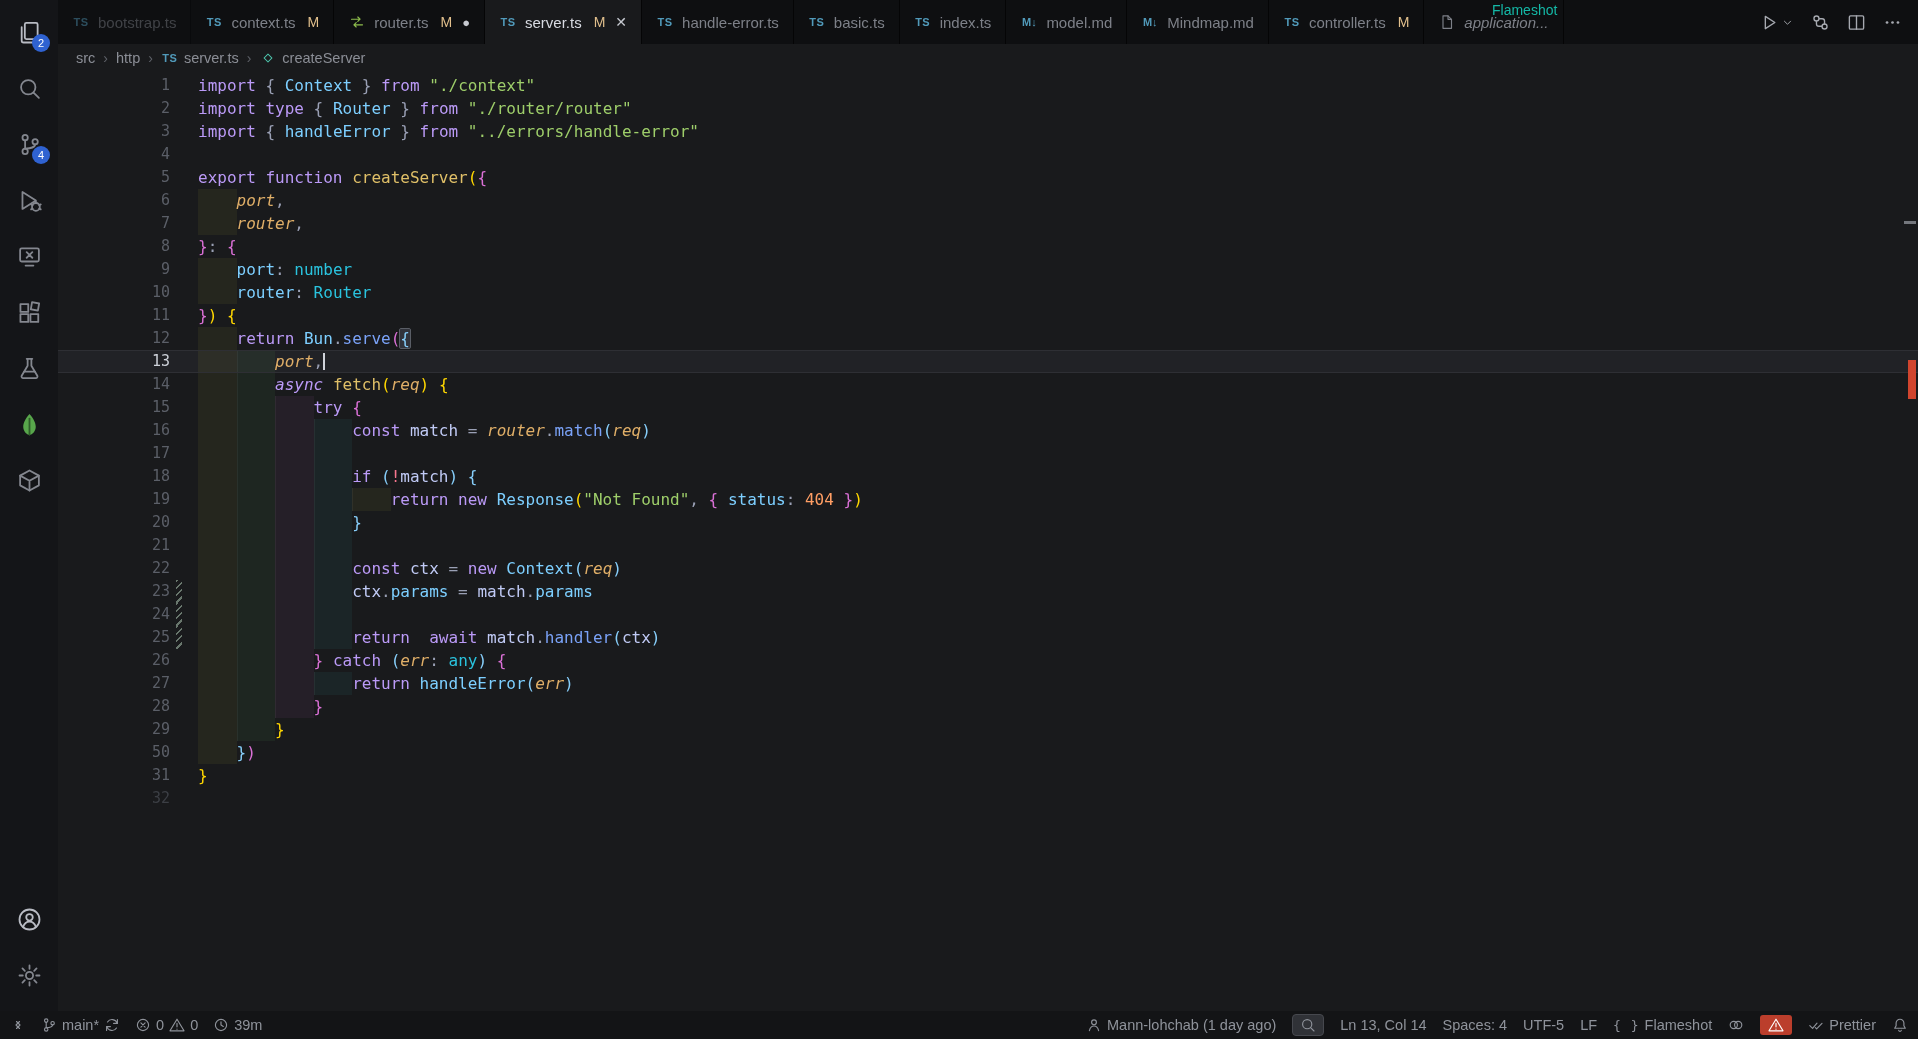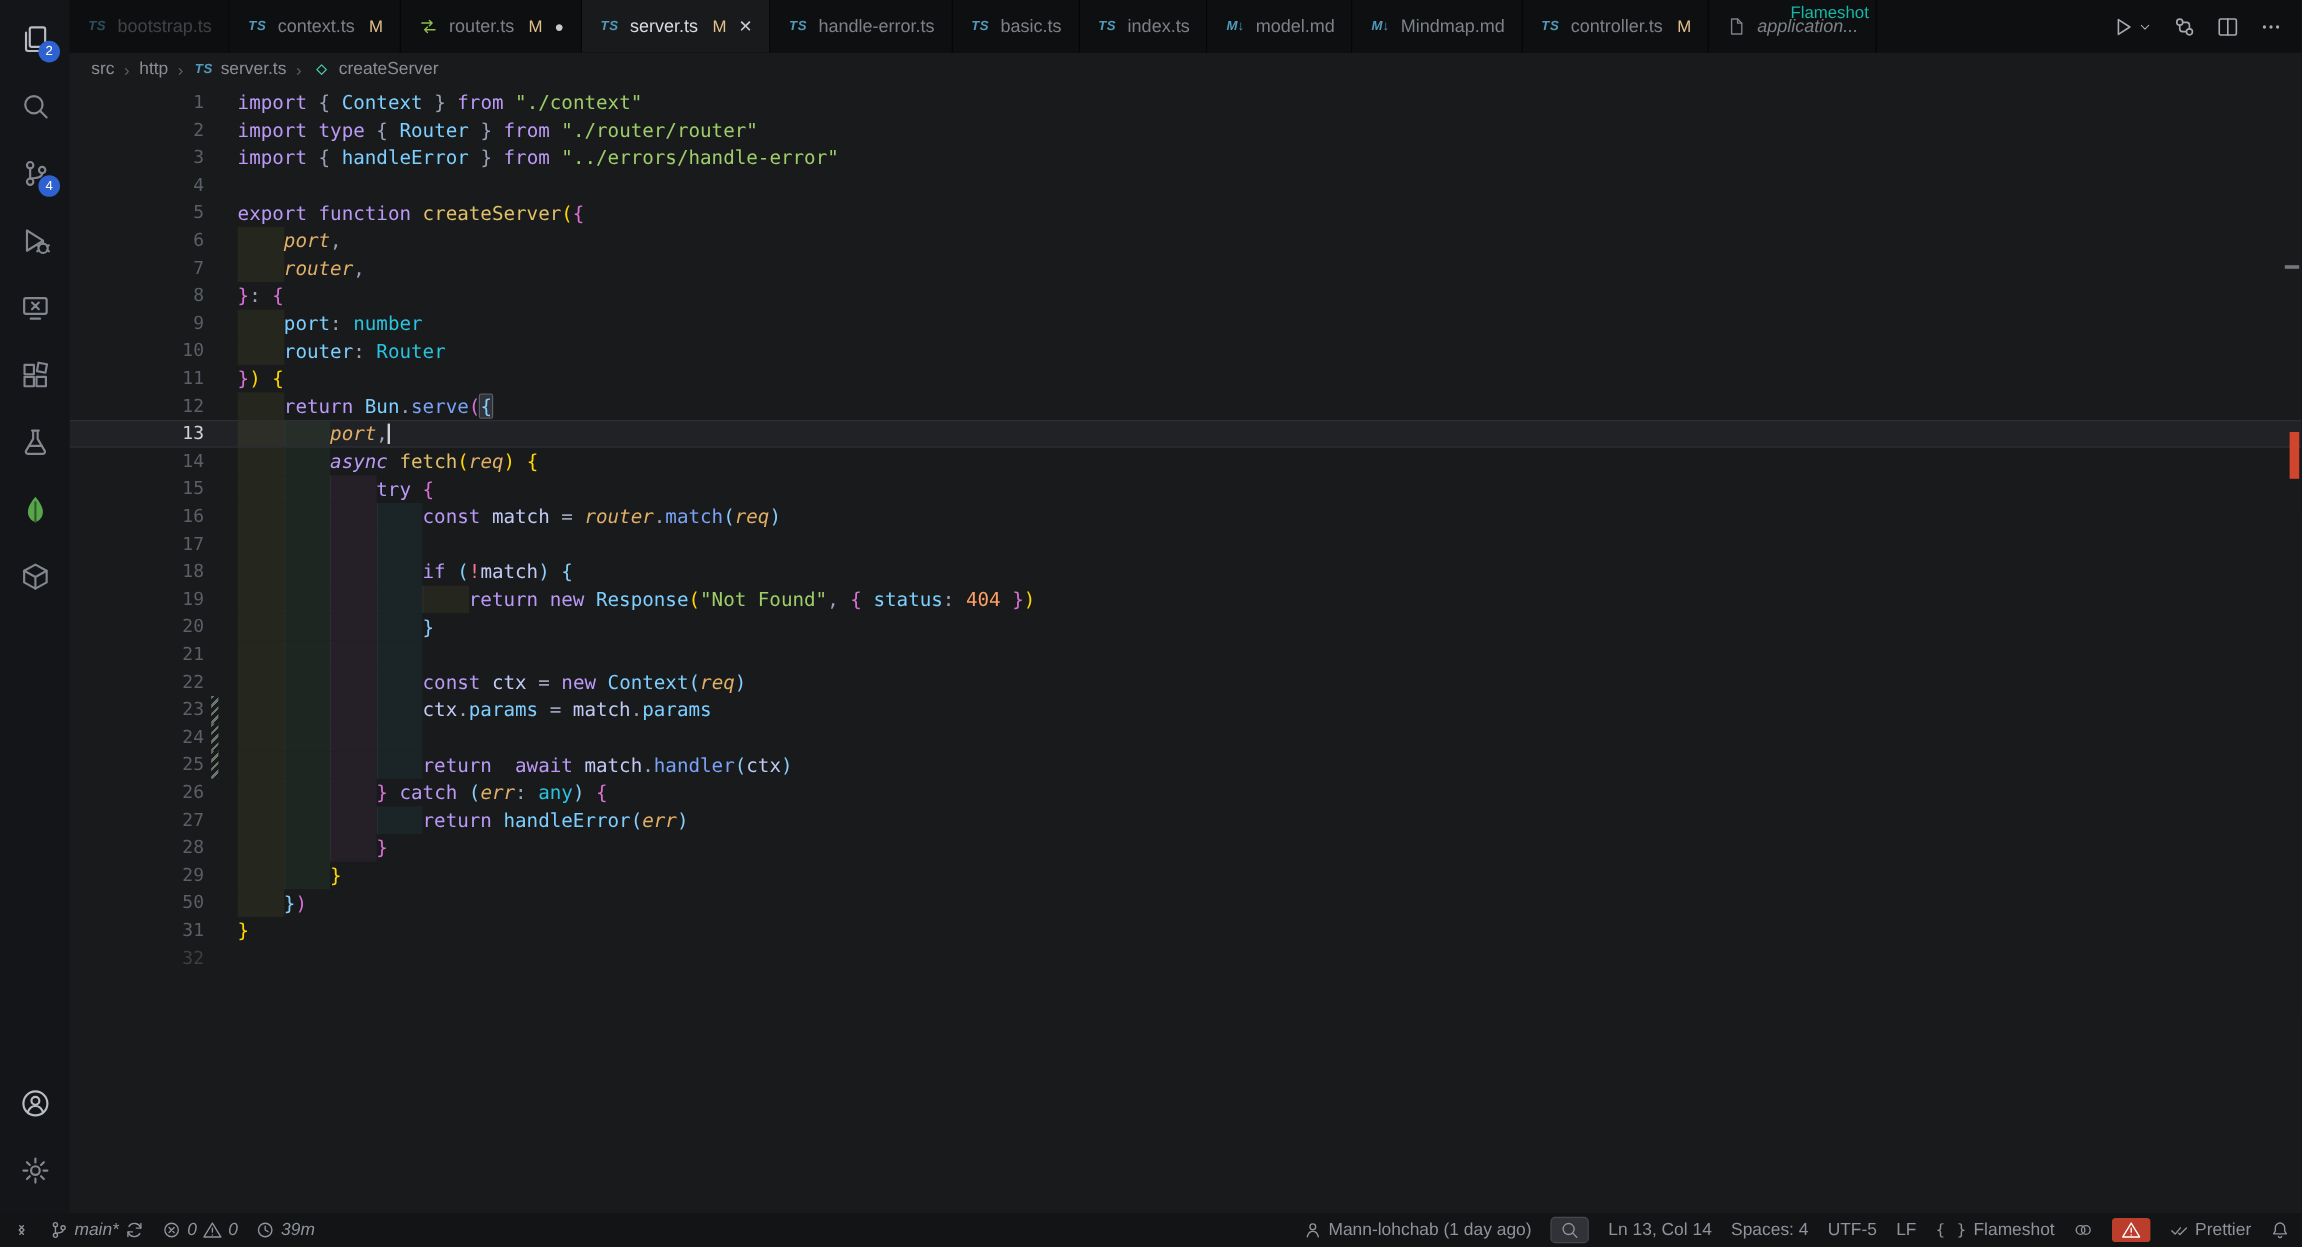--- a/index.html
+++ b/index.html
@@ -23,21 +23,21 @@
   .tabs { display:flex; flex:1; min-width:0; overflow:hidden; }
   .tab { display:flex; align-items:center; gap:8px; padding:0 14px; font-size:15px; color:#7d8088;
          background:#0e0f11; border-right:1px solid #050506; white-space:nowrap; cursor:pointer; }
   .tab.active { background:#191a1c; color:#d8dbe2; }
   .tab.dim { opacity:.45; }
   .tab .t-label { }
   .tab.preview .t-label { font-style:italic; }
   .tab .t-m { margin-left:4px; font-size:14px; }
   .tab .t-dot { margin-left:2px; font-size:13px; color:#c7cad1; }
   .tab .t-close { margin-left:2px; font-size:14px; color:#c7cad1; cursor:pointer; }
-  .tab .ticon, .bc .ticon { display:inline-flex; width:18px; justify-content:center; align-items:flex-start;font-style:italic; }
+  .tab .ticon, .bc .ticon { display:inline-flex; width:18px; justify-content:center; align-items:flex-start; }
 
   .editor-actions { display:flex; align-items:center; gap:17px; padding:0 16px; color:#a6a9b0; }
   .ea { display:flex; align-items:center; gap:2px; cursor:pointer; }
 
   .breadcrumbs { height:27px; display:flex; align-items:center; gap:8px; padding-left:18px;
                  font-size:14.5px; color:#8b8e96; flex:none; }
   .bc { display:flex; align-items:center; gap:5px; cursor:pointer; }
   .bc-sep { color:#5e6168; font-size:14px; }
 
   
@@ -59,21 +59,21 @@
   .bracket-match { outline:1px solid #5a5e66; background:rgba(110,120,140,0.28); border-radius:1px; }
   .cursor-caret { display:inline-block; width:2px; height:17px; background:#d0d3da; vertical-align:-3px; }
   .gitmark { position:absolute; left:118px; top:0; width:6px; height:100%;
              background:repeating-linear-gradient(135deg, rgba(170,195,175,0.55) 0 2px, transparent 2px 5px); }
   .ruler-marker { position:absolute; right:2px; width:8px; }
   .ruler-dash { position:absolute; right:2px; width:12px; height:3px; background:#74777d; }
 
   
   .status { height:28px; background:#131416; display:flex; align-items:center; font-size:14.5px;
             color:#8f939b; padding:0 10px; flex:none; gap:16px; }
-  .s-left { display:flex; align-items:flex-start; gap:15px;font-style:italic; }
+  .s-left { display:flex; align-items:flex-start; gap:15px; }
   .s-right { margin-left:auto; display:flex; align-items:center; gap:16px; }
   .sitem { display:flex; align-items:center; gap:5px; cursor:pointer; white-space:nowrap; }
   .sitem.boxed { background:#303237; border:1px solid #46484e; border-radius:4px; padding:2px 7px; }
   .sitem.redbadge { border-radius:3px; padding:2px 8px; color:#fff; }
   .braces-glyph { font-family:"DejaVu Sans Mono", monospace; font-size:13px; letter-spacing:1px; }
 
   .flameshot-overlay { position:absolute; top:2px; left:1492px; font-size:14px; color:#14b8a6; z-index:50; pointer-events:none; }
 
   svg { display:block; }
 </style>

